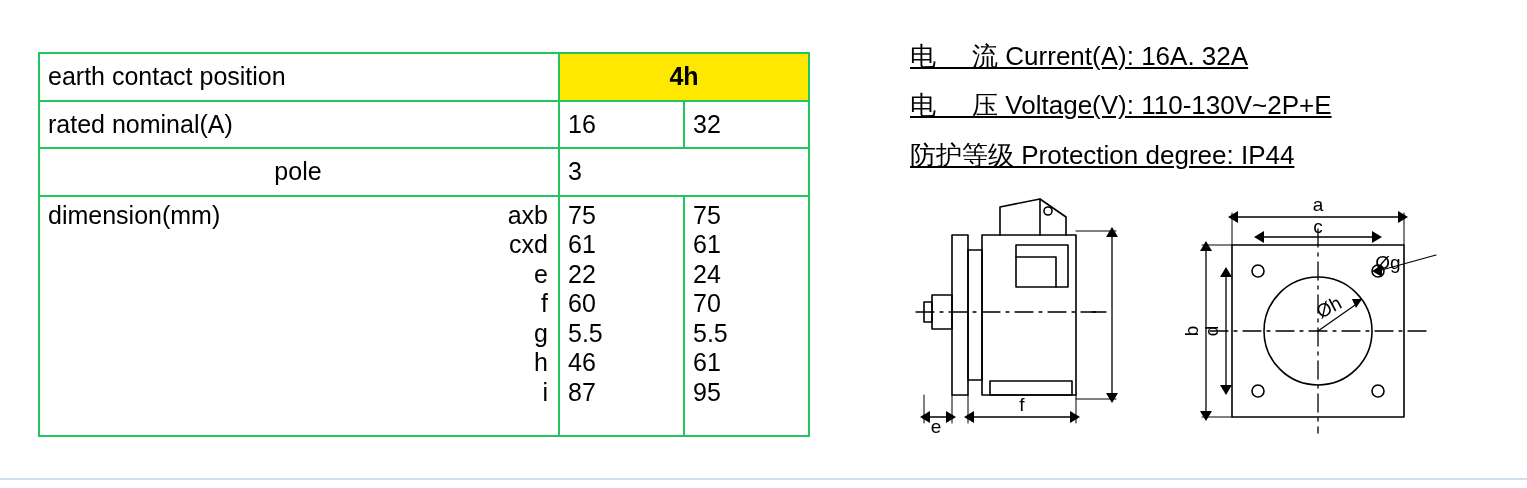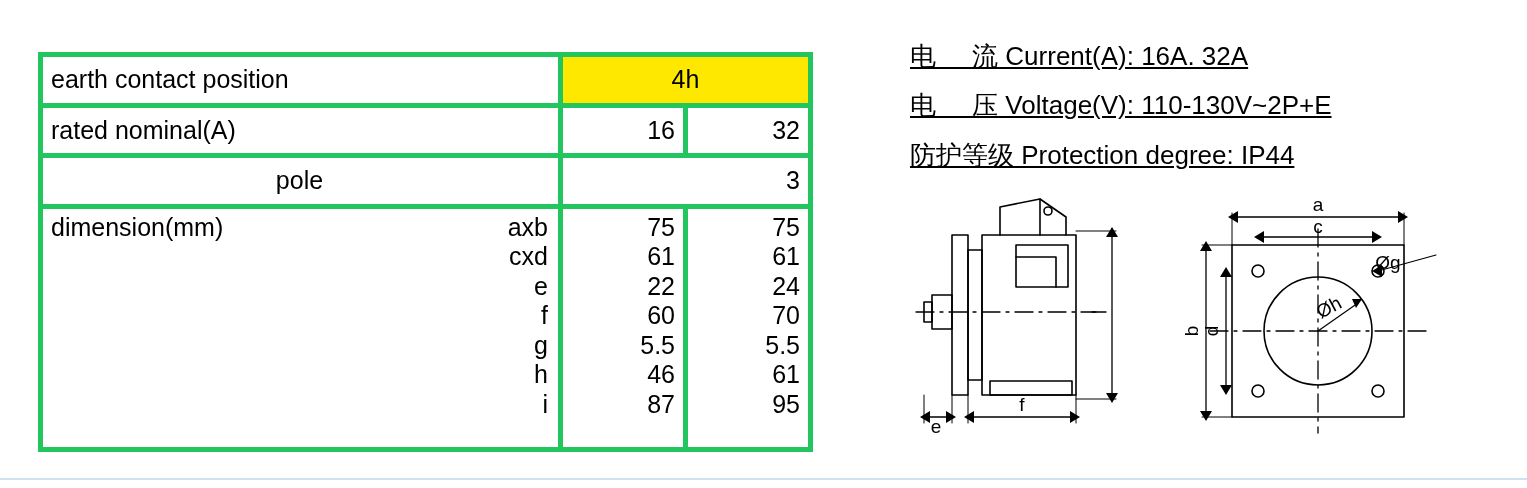--- a/index.html
+++ b/index.html
@@ -19,43 +19,44 @@
   
   #spec-table {
     position: absolute;
     left: 38px;
     top: 52px;
     width: 770px;
     border-collapse: collapse;
     table-layout: fixed;
   }
   #spec-table td {
-    border: 5px solid #22c55e;
+    border: 2px solid #22c55e;
     padding: 8px;
     font-size: 25px;
     line-height: 1.18;
     vertical-align: middle;
     background: #fff;
   }
 
   .c-label {
     text-align: left;
     padding-left: 8px !important;
   }
   .c-sub {
     text-align: center;
     padding-right: 10px !important;
   }
   .c-val {
-    text-align: right;
+    text-align: left;
   }
   .hl-4h {
     background: #ffe800 !important;
     text-align: center;
     font-size: 25px;
+    font-weight: bold;
   }
   .row-h { height: 36px; }
   .sup {
     font-size: 15px;
     vertical-align: super;
   }
 
   
   #info-block {
     position: absolute;

